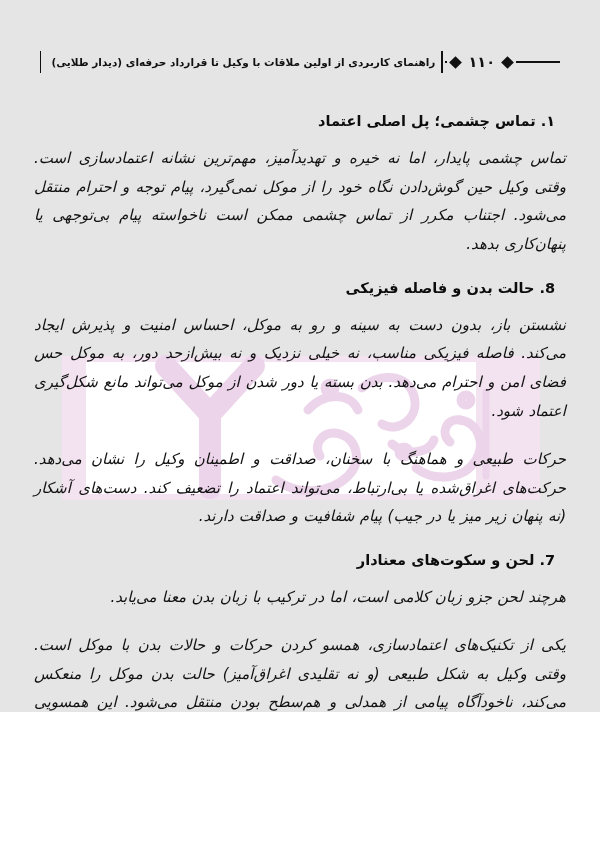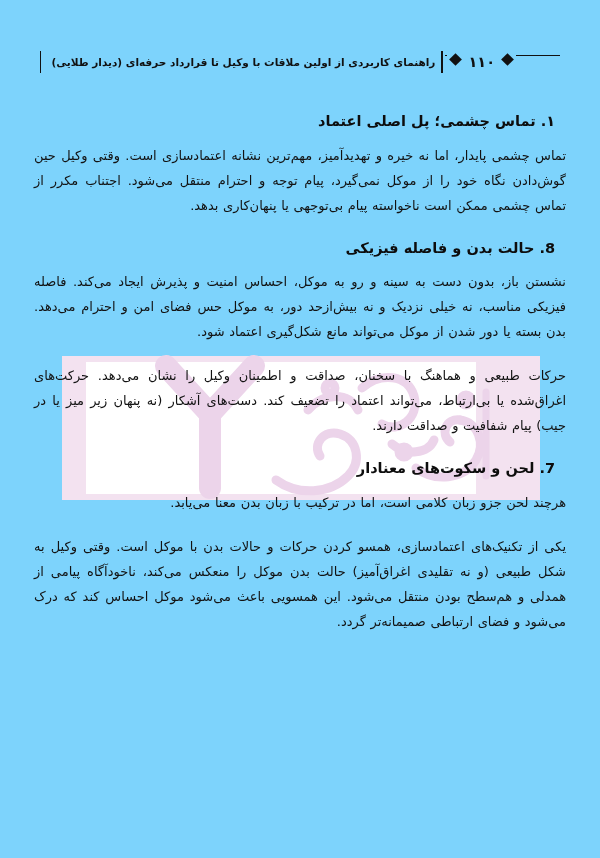--- a/index.html
+++ b/index.html
@@ -4,22 +4,22 @@
 <title>Book Page</title>
 <style>
   html, body {
     margin: 0;
     padding: 0;
     background: #ffffff;
   }
   .page {
     position: relative;
     width: 600px;
-    height: 858px;
-    background: #7dd3fc;
+    height: 712px;
+    background: #e5e5e5;
     overflow: hidden;
     font-family: "DejaVu Sans", "Liberation Sans", sans-serif;
     direction: rtl;
     box-sizing: border-box;
   }
 
   
   .running-header {
     position: absolute;
     top: 46px;
@@ -48,21 +48,21 @@
   }
   .header-rule-vert {
     width: 1.4px;
     height: 22px;
     background: #111111;
     margin: 0 2px 0 6px;
   }
   .folio {
     display: flex;
     flex-direction: row;
-    align-items: flex-start;
+    align-items: center;
     flex: 1;
     padding-right: 6px;
   }
   .folio-line {
     height: 1.6px;
     background: #111111;
     flex: 1;
   }
   .folio-line.short { flex: 0 0 44px; }
   .diamond {
@@ -125,26 +125,27 @@
     padding: 0;
     font-size: 14.5px;
     font-weight: bold;
     color: #0d0d0d;
     text-align: right;
     line-height: 1.5;
   }
   p.body-text {
     margin: 0;
     padding: 0;
-    font-size: 13px;
+    font-size: 15px;
     color: #121212;
     text-align: justify;
     text-align-last: justify;
     line-height: 1.92;
     word-spacing: 0.5px;
+    font-style: italic;
   }
   p.body-text.last-ragged {
     text-align-last: right;
   }
   .bullet-line {
     margin: 0;
     padding: 0;
     font-size: 13.6px;
     color: #121212;
     text-align: right;

